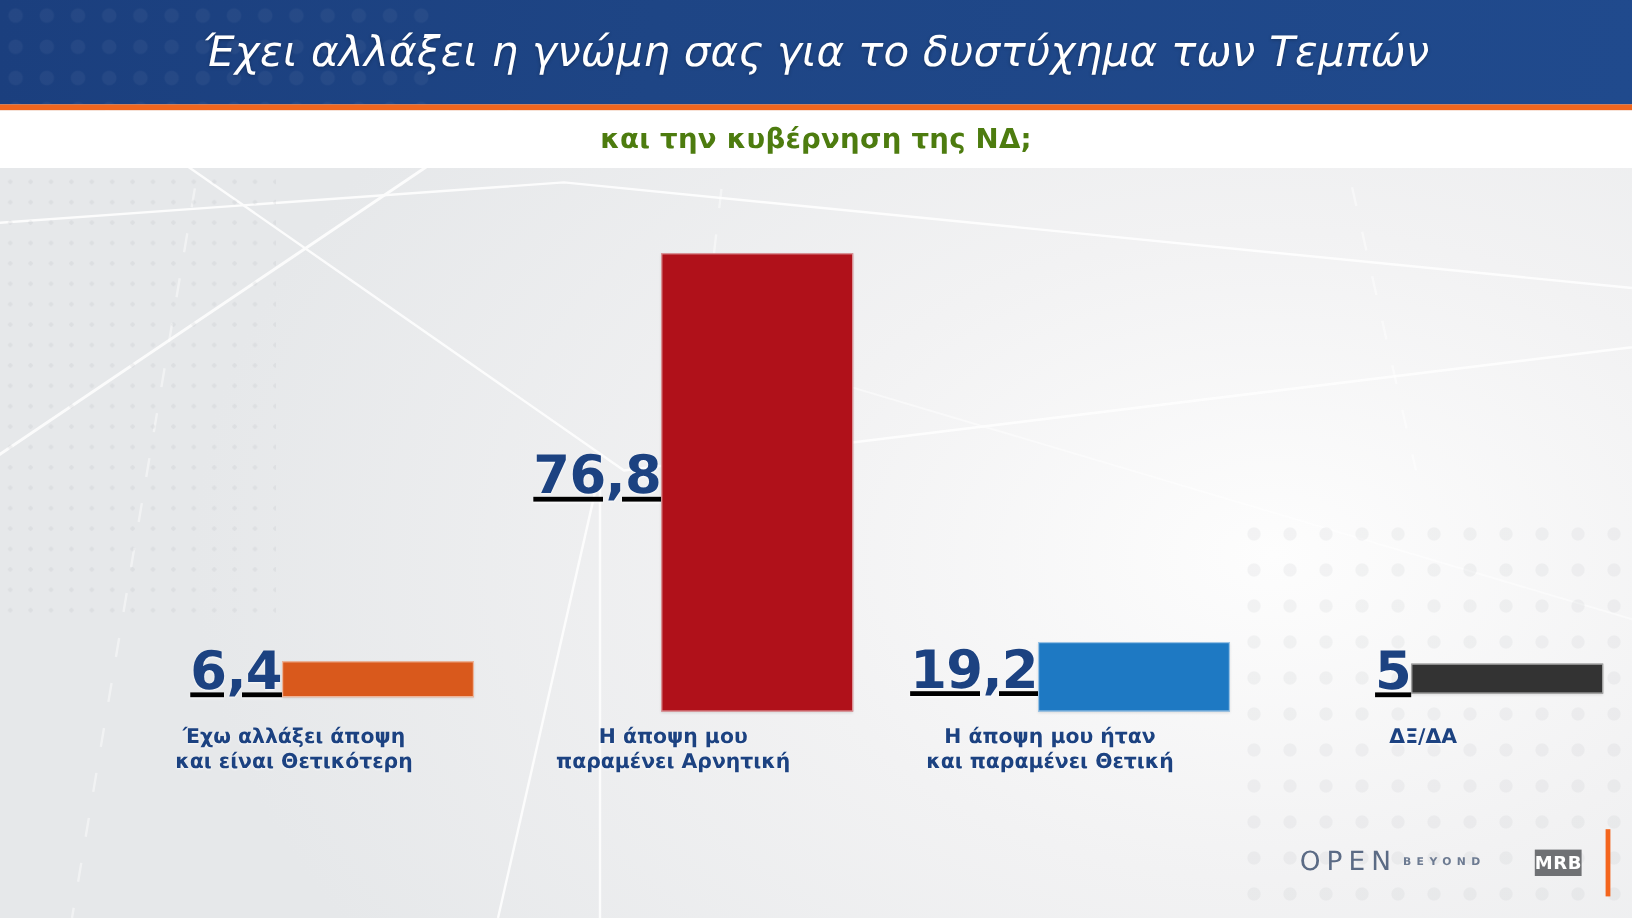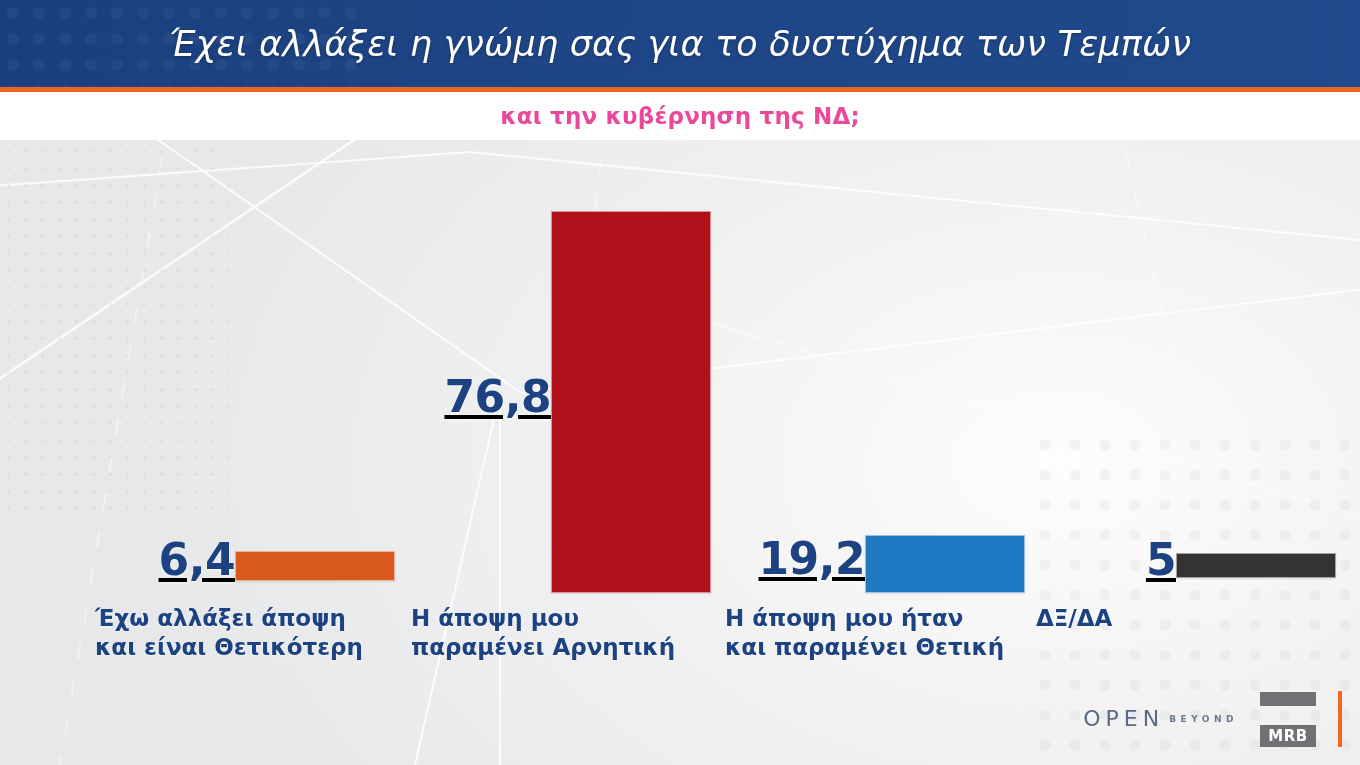--- a/index.html
+++ b/index.html
@@ -73,21 +73,21 @@
     background: #f0661e;
   }
   .subtitle-band {
     position: absolute;
     left: 0; top: 92px;
     width: 1360px; height: 48px;
     display: flex; align-items: center; justify-content: center;
     background: #ffffff;
   }
   .subtitle-text {
-    color: #ec4899;
+    color: #4d7c0f;
     font-size: 23px;
     font-weight: 700;
     letter-spacing: .2px;
     white-space: nowrap;
   }
 
   
   .chart-area { position:absolute; left:0; top:140px; width:1360px; height:625px; }
 
   .bar-group {
@@ -118,44 +118,45 @@
     box-shadow: 0 1px 2px rgba(0,0,0,0.10);
   }
 
   .bar-label {
     position: absolute;
     top: 100%;
     left: 50%;
     transform: translateX(-50%);
     margin-top: 11px;
     width: 300px;
+    text-align: center;
     color: #1c4281;
     font-weight: 700;
-    font-size: 23px;
+    font-size: 17px;
     line-height: 1.25;
     text-shadow: 0 1px 2px rgba(255,255,255,0.8);
     white-space: pre-line;
   }
 
   
   .logo-strip {
     position: absolute;
     right: 18px; bottom: 18px;
     display: flex; align-items: center; gap: 22px;
   }
   .logo-open { display:flex; flex-direction:row; align-items:center; gap:5px; }
   .logo-open-word {
     color:#5b6b85; font-size:22px; font-weight:400;
     letter-spacing: 5px; line-height:1;
   }
   .logo-open-sub {
     color:#6d7b92; font-size:9px; font-weight:600;
     letter-spacing: 4.5px; line-height:1;
   }
-  .logo-mrb { display:flex; flex-direction:column; gap:19px; width:56px; }
+  .logo-mrb { display:flex; flex-direction:row; gap:19px; width:56px; }
   .logo-mrb-top { height:14px; background:#6f7174; }
   .logo-mrb-bot {
     height:22px; background:#6f7174;
     display:flex; align-items:center; justify-content:center;
     color:#ffffff; font-size:15px; font-weight:700; letter-spacing:.5px;
   }
   .logo-accent { width:4px; height:56px; background:#f4651d; }
 </style>
 </head>
 <body>

